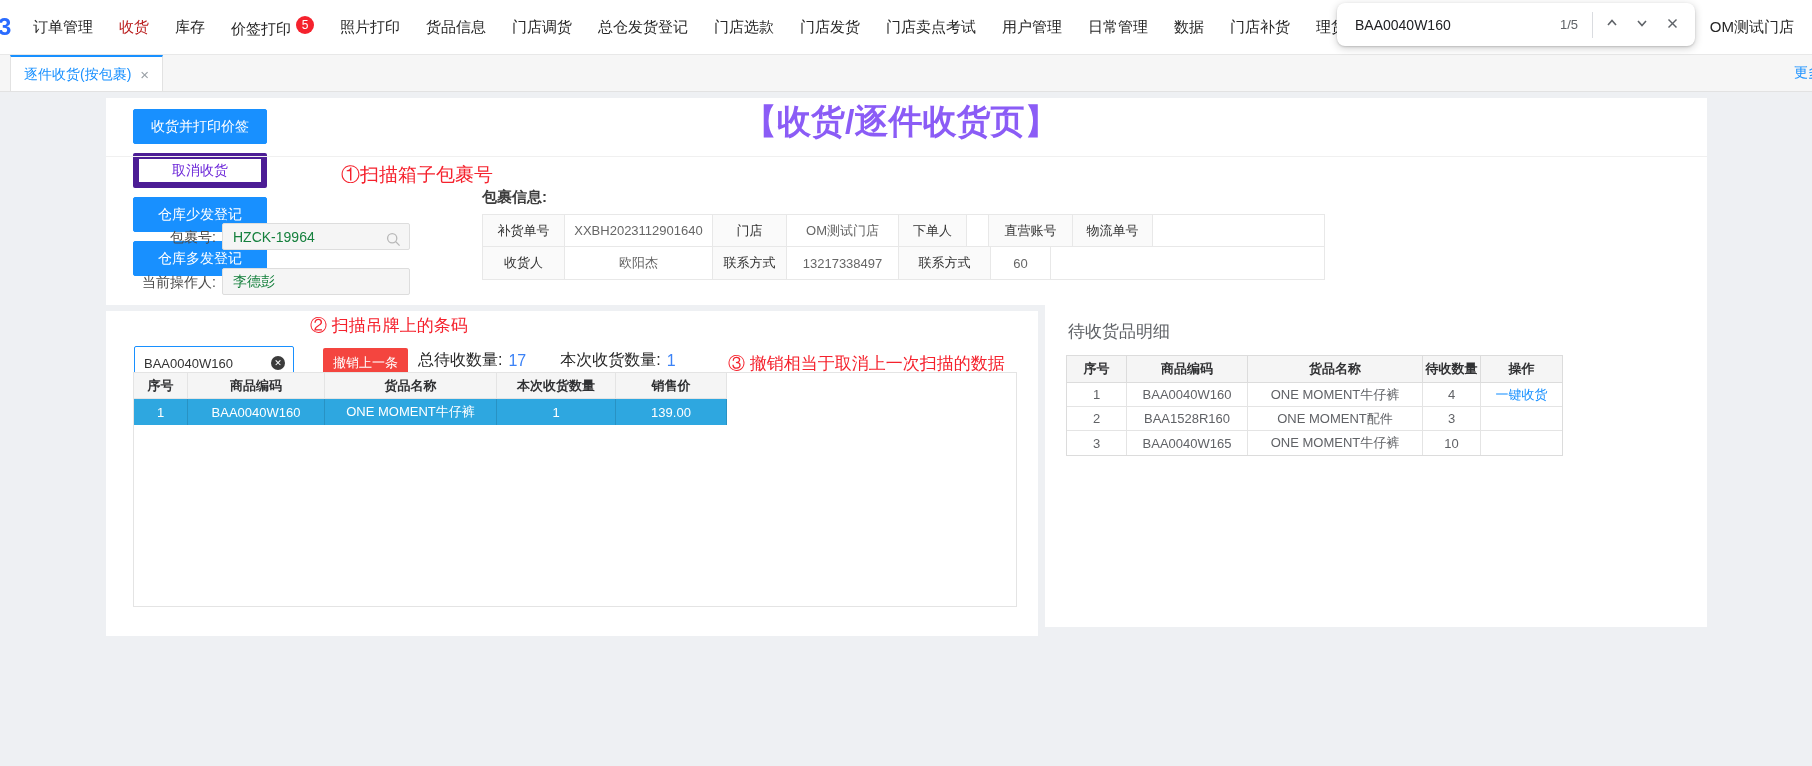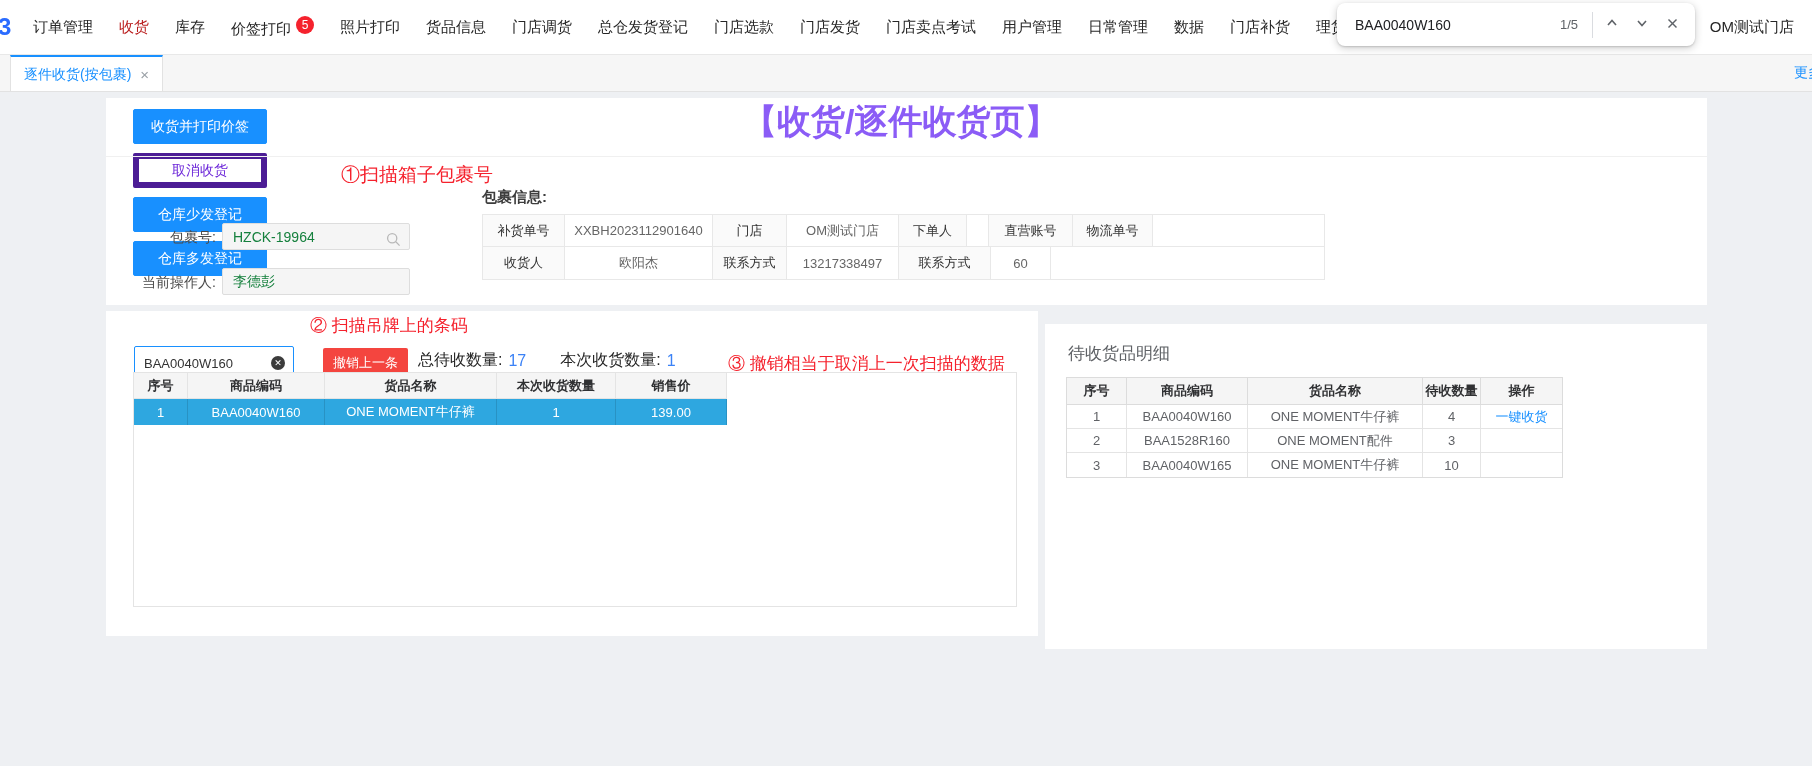--- a/index.html
+++ b/index.html
@@ -35,21 +35,21 @@
             border-bottom:1px solid #e2e2e2; overflow:hidden; z-index:4; }
   .tab { position:absolute; left:10px; top:0; height:37px; background:#fff;
          border-left:1px solid #e2e2e2; border-right:1px solid #e2e2e2; border-top:2px solid #1890ff;
          display:flex; align-items:center; gap:9px; padding:0 13px; font-size:14px; color:#1890ff; cursor:pointer; }
   .tab-close { color:#9aa0a6; font-size:15px; cursor:pointer; }
   .more-link { position:absolute; right:-10px; top:9px; color:#1890ff; font-size:14px; cursor:pointer; }
   
   .panel { position:absolute; background:#fff; }
   #panelA { left:106px; top:98px; width:1601px; height:207px; }
   #panelB { left:106px; top:311px; width:932px; height:325px; }
-  #panelC { left:1045px; top:324px; width:662px; height:325px; }
+  #panelC { left:1045px; top:302px; width:662px; height:325px; }
   
   .toolbar { position:absolute; left:27px; top:11px; display:flex; gap:9px;flex-direction:column; }
   .btn { height:35px; padding:0 17px; font-size:14px; border-radius:2px; display:flex; align-items:center;
          justify-content:center; cursor:pointer; white-space:nowrap; }
   .btn-primary { background:#1890ff; color:#fff; border:1px solid #1890ff; }
   .btn-default { background:#fff; color:#6d28d9; border:6px solid #4c1d95; }
   .panelA-divider { position:absolute; left:0; top:58px; width:100%; border-top:1px solid #f0f0f0; }
   .page-title { position:absolute; left:637px; top:1px; font-size:34px; font-weight:bold; color:#8b5cf6; white-space:nowrap; }
   
   .field-label { position:absolute; font-size:14px; color:#4a4a4a; text-align:right; white-space:nowrap; }

